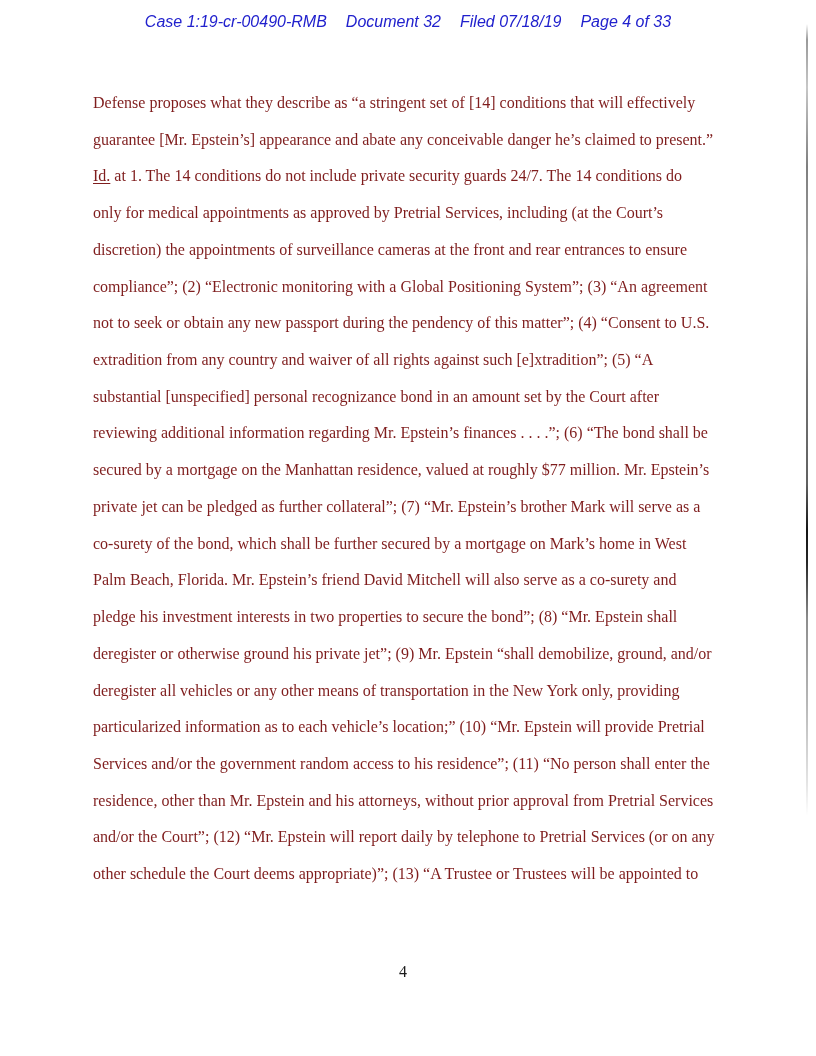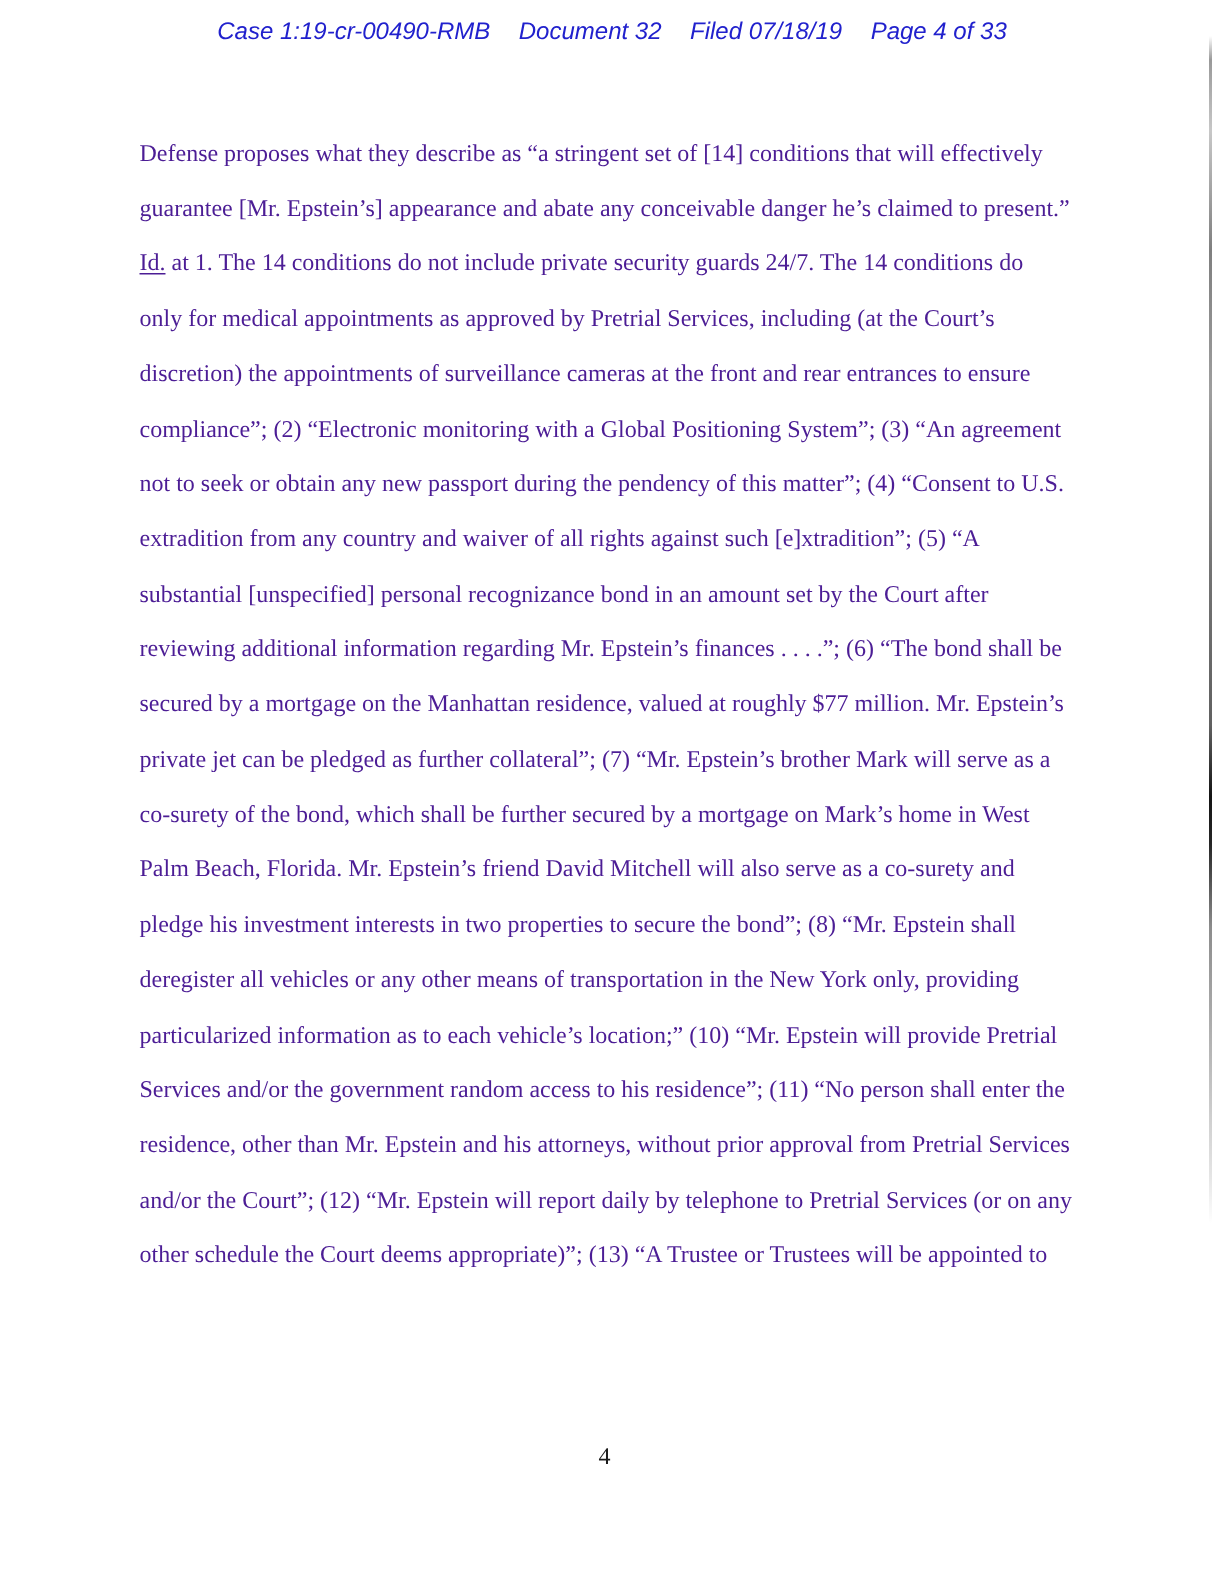--- a/index.html
+++ b/index.html
@@ -29,21 +29,21 @@
     color: #2121cd;
     white-space: pre;
     font-style: italic;
   }
   .text-block {
     position: absolute;
     left: 93px;
     top: 85px;
     width: 660px;
     font-size: 16px;
-    color: #4c1d95;
+    color: #7f1d1d;
   }
   .line {
     height: 36.72px;
     line-height: 36.72px;
     white-space: pre;
   }
   .u {
     text-decoration: underline;
     text-underline-offset: 2px;
   }
@@ -96,20 +96,21 @@
     <div class="line">compliance”; (2) “Electronic monitoring with a Global Positioning System”; (3) “An agreement</div>
     <div class="line">not to seek or obtain any new passport during the pendency of this matter”; (4) “Consent to U.S.</div>
     <div class="line">extradition from any country and waiver of all rights against such [e]xtradition”; (5) “A</div>
     <div class="line">substantial [unspecified] personal recognizance bond in an amount set by the Court after</div>
     <div class="line">reviewing additional information regarding Mr. Epstein’s finances . . . .”; (6) “The bond shall be</div>
     <div class="line">secured by a mortgage on the Manhattan residence, valued at roughly $77 million. Mr. Epstein’s</div>
     <div class="line">private jet can be pledged as further collateral”; (7) “Mr. Epstein’s brother Mark will serve as a</div>
     <div class="line">co-surety of the bond, which shall be further secured by a mortgage on Mark’s home in West</div>
     <div class="line">Palm Beach, Florida. Mr. Epstein’s friend David Mitchell will also serve as a co-surety and</div>
     <div class="line">pledge his investment interests in two properties to secure the bond”; (8) “Mr. Epstein shall</div>
+    <div class="line">deregister or otherwise ground his private jet”; (9) Mr. Epstein “shall demobilize, ground, and/or</div>
     <div class="line">deregister all vehicles or any other means of transportation in the New York only, providing</div>
     <div class="line">particularized information as to each vehicle’s location;” (10) “Mr. Epstein will provide Pretrial</div>
     <div class="line">Services and/or the government random access to his residence”; (11) “No person shall enter the</div>
     <div class="line">residence, other than Mr. Epstein and his attorneys, without prior approval from Pretrial Services</div>
     <div class="line">and/or the Court”; (12) “Mr. Epstein will report daily by telephone to Pretrial Services (or on any</div>
     <div class="line">other schedule the Court deems appropriate)”; (13) “A Trustee or Trustees will be appointed to</div>
   </div>
 
   <div class="page-number">4</div>
 

